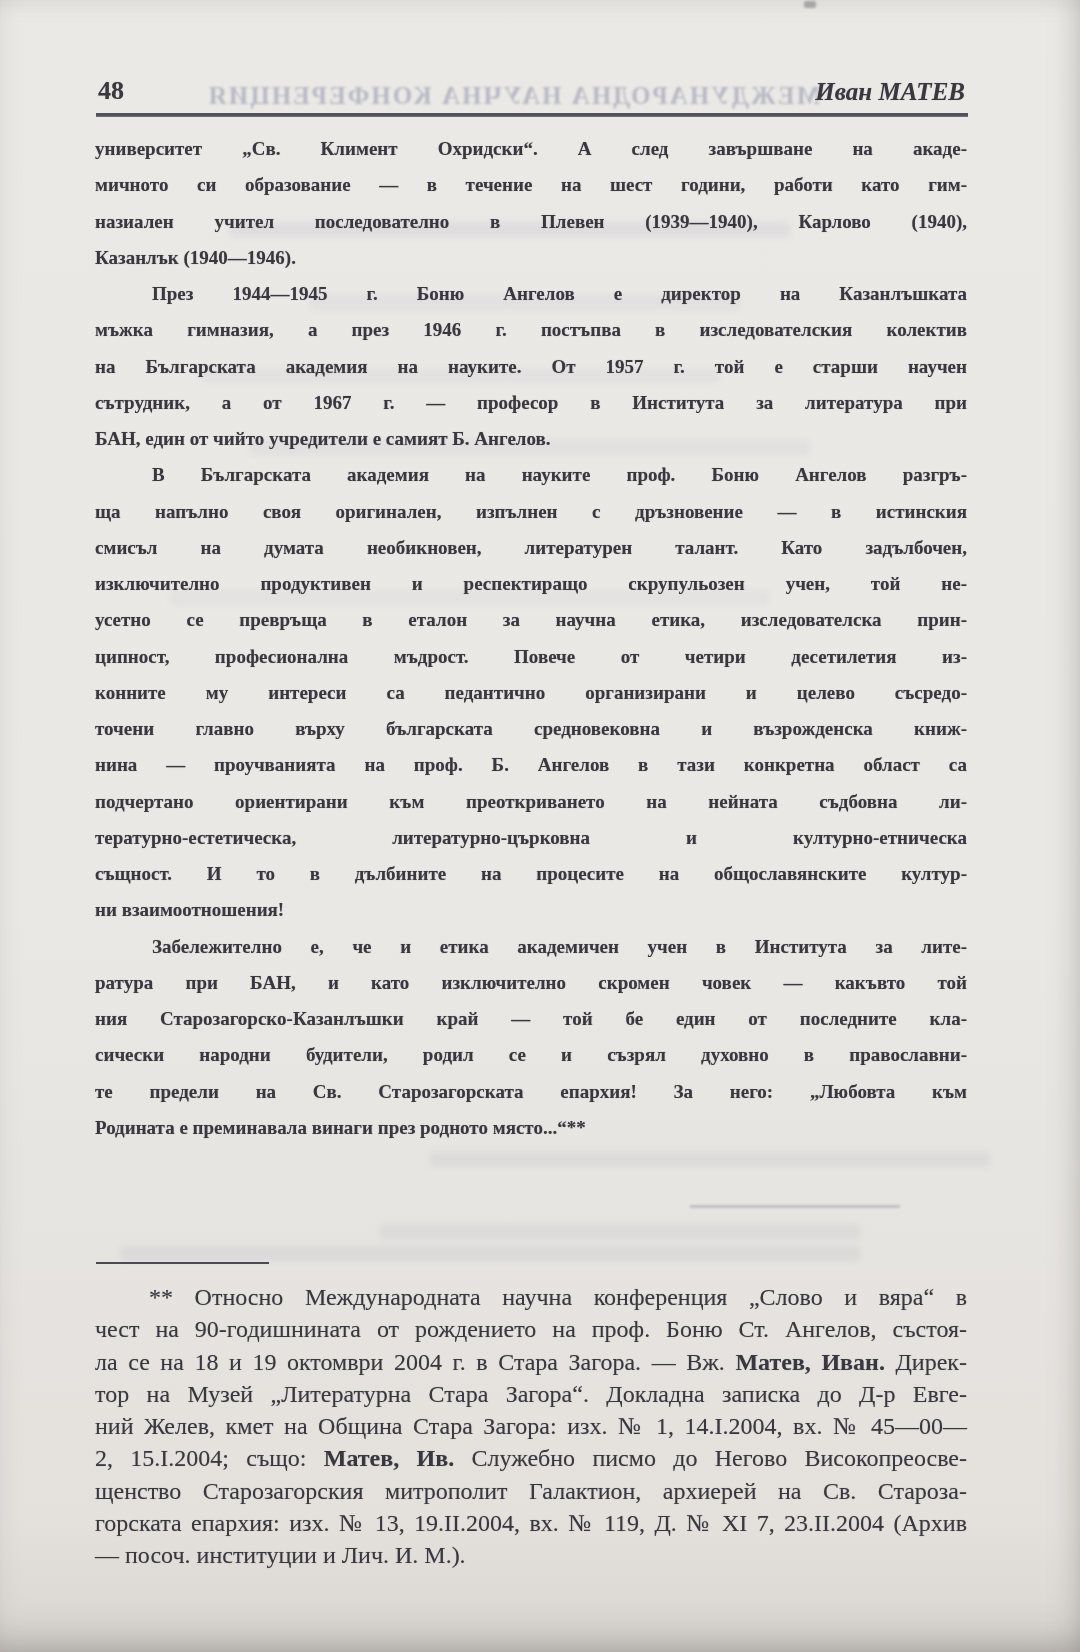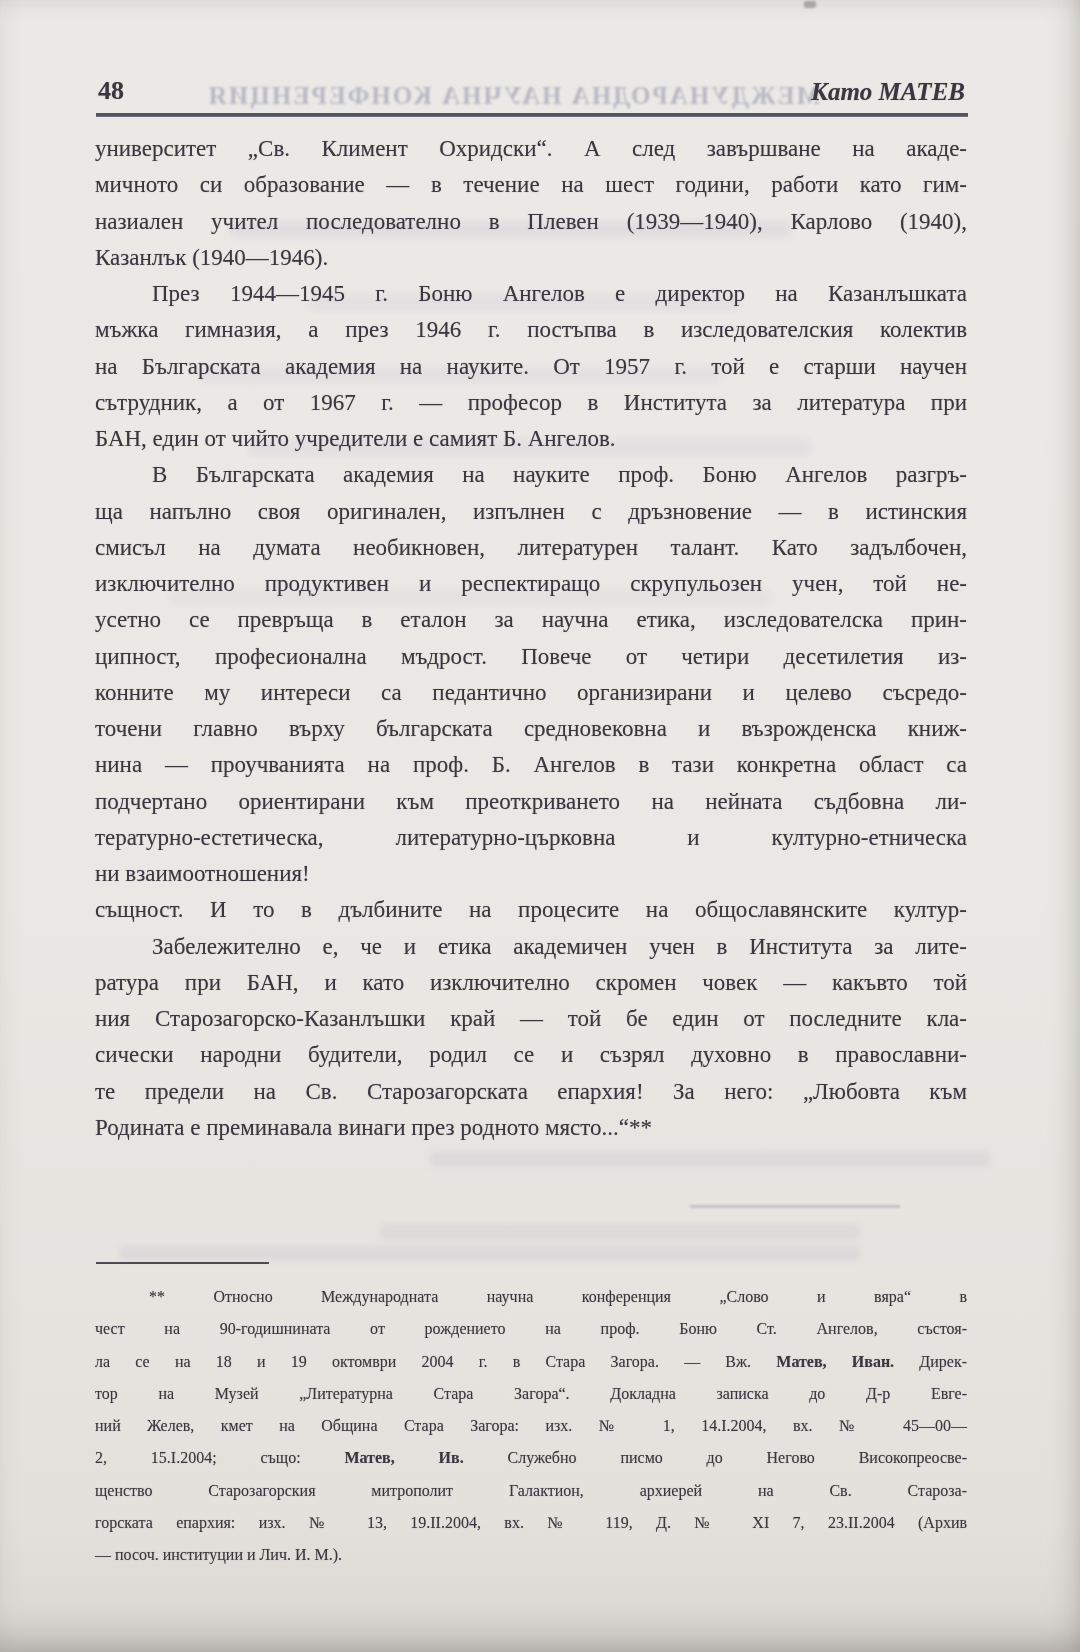--- a/index.html
+++ b/index.html
@@ -15,28 +15,28 @@
                inset 0 18px 30px -26px rgba(90,85,80,.22);
     text-shadow:0 0 1px rgba(57,56,64,.38);
   }
   
   .pagenum{position:absolute;left:98px;top:76px;font-size:26px;font-weight:bold;}
   .author{position:absolute;right:115px;top:78px;font-size:25px;font-weight:bold;font-style:italic;}
   .rule{position:absolute;left:96px;top:113px;width:872px;height:3px;background:#54525b;
         border-bottom:1px solid rgba(130,140,150,.5);}
   
   .body-text{position:absolute;left:95px;top:131px;width:872px;}
-  .body-text .line{font-size:23px;height:36.25px;line-height:36.25px;}
+  .body-text .line{font-size:19px;height:36.25px;line-height:36.25px;font-weight:bold;}
   .line{text-align:justify;text-align-last:justify;overflow:visible;white-space:nowrap;}
   .line.last{text-align-last:left;}
   .body-text .line.indent{padding-left:57px;}
   
   .fn-rule{position:absolute;left:96px;top:1262px;width:173px;height:2px;background:#4c4b54;}
   .footnote-text{position:absolute;left:95px;top:1281px;width:872px;}
-  .footnote-text .line{font-size:16px;height:32.3px;line-height:32.3px;}
+  .footnote-text .line{font-size:24px;height:32.3px;line-height:32.3px;}
   .footnote-text .line.indent{padding-left:54px;}
   
   .mirrored-header{
     position:absolute;left:168px;top:82px;width:652px;height:32px;
     transform:scaleX(-1);
     font-size:25px;font-weight:bold;letter-spacing:2px;white-space:nowrap;overflow:hidden;
     color:rgba(100,108,145,.38);filter:blur(1.3px);text-shadow:none;
   }
   .bleed-bar{position:absolute;height:15px;background:rgba(108,115,150,.09);filter:blur(3px);border-radius:3px;}
   .bleed-line{position:absolute;height:3px;background:rgba(95,100,130,.28);filter:blur(1px);}
@@ -54,21 +54,21 @@
   <div class="bleed-bar" style="left:200px;top:368px;width:520px;opacity:.7;"></div>
   <div class="bleed-bar" style="left:250px;top:440px;width:560px;opacity:.8;"></div>
   <div class="bleed-bar" style="left:170px;top:590px;width:600px;opacity:.6;"></div>
   <div class="bleed-bar" style="left:430px;top:1152px;width:560px;opacity:1.4;"></div>
   <div class="bleed-line" style="left:690px;top:1205px;width:210px;"></div>
   <div class="bleed-bar" style="left:380px;top:1224px;width:480px;opacity:1.2;"></div>
   <div class="bleed-bar" style="left:120px;top:1246px;width:740px;opacity:1.2;"></div>
 
   <header>
     <span class="pagenum">48</span>
-    <span class="author">Като МАТЕВ</span>
+    <span class="author">Иван МАТЕВ</span>
   </header>
   <div class="rule"></div>
 
   <section class="body-text">
       <div>
         <div class="line">университет „Св. Климент Охридски“. А след завършване на акаде-</div>
         <div class="line">мичното си образование — в течение на шест години, работи като гим-</div>
         <div class="line">назиален учител последователно в Плевен (1939—1940), Карлово (1940),</div>
         <div class="line last">Казанлък (1940—1946).</div>
       </div>
@@ -84,22 +84,22 @@
         <div class="line">ща напълно своя оригинален, изпълнен с дръзновение — в истинския</div>
         <div class="line">смисъл на думата необикновен, литературен талант. Като задълбочен,</div>
         <div class="line">изключително продуктивен и респектиращо скрупульозен учен, той не-</div>
         <div class="line">усетно се превръща в еталон за научна етика, изследователска прин-</div>
         <div class="line">ципност, професионална мъдрост. Повече от четири десетилетия из-</div>
         <div class="line">конните му интереси са педантично организирани и целево съсредо-</div>
         <div class="line">точени главно върху българската средновековна и възрожденска книж-</div>
         <div class="line">нина — проучванията на проф. Б. Ангелов в тази конкретна област са</div>
         <div class="line">подчертано ориентирани към преоткриването на нейната съдбовна ли-</div>
         <div class="line">тературно-естетическа, литературно-църковна и културно-етническа</div>
+        <div class="line">същност. И то в дълбините на процесите на общославянските култур-</div>
         <div class="line last">ни взаимоотношения!</div>
-        <div class="line">същност. И то в дълбините на процесите на общославянските култур-</div>
       </div>
       <div>
         <div class="line indent">Забележително е, че и етика академичен учен в Института за лите-</div>
         <div class="line">ратура при БАН, и като изключително скромен човек — какъвто той</div>
         <div class="line">ния Старозагорско-Казанлъшки край — той бе един от последните кла-</div>
         <div class="line">сически народни будители, родил се и съзрял духовно в православни-</div>
         <div class="line">те предели на Св. Старозагорската епархия! За него: „Любовта към</div>
         <div class="line last">Родината е преминавала винаги през родното място...“**</div>
       </div>
     </section>

